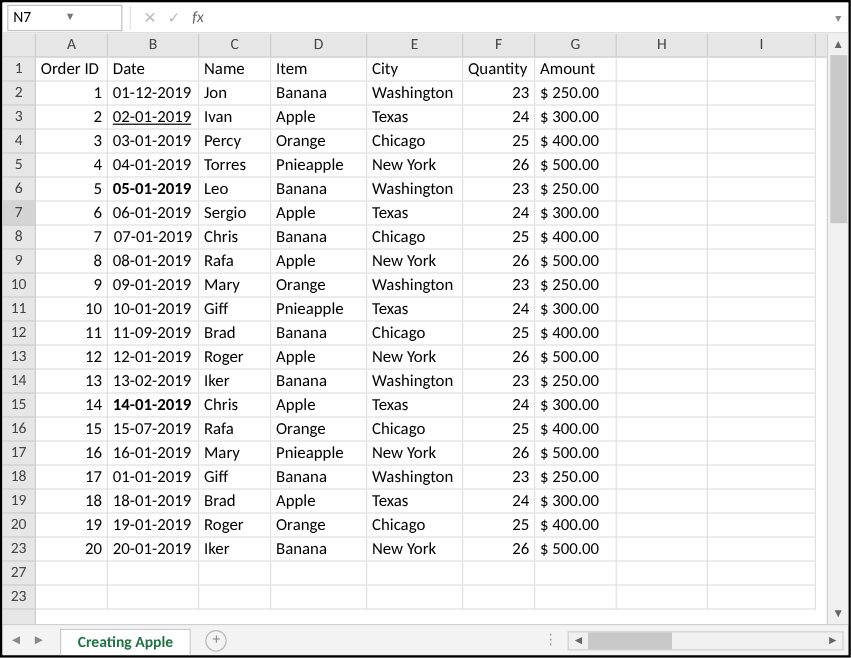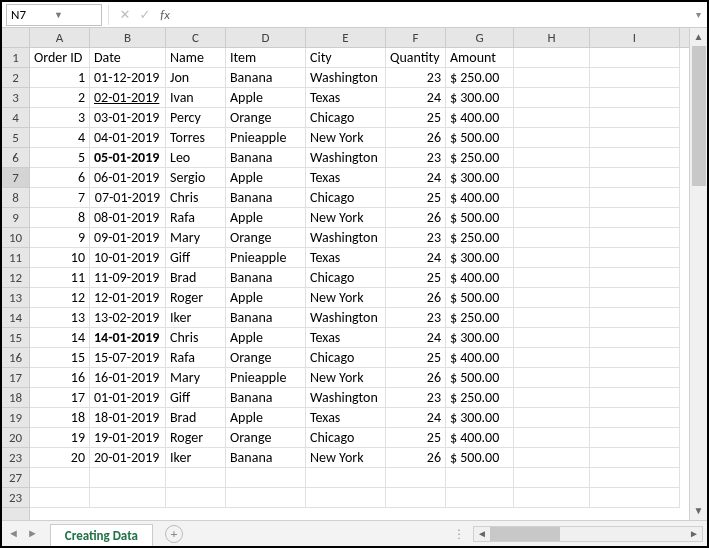--- a/index.html
+++ b/index.html
@@ -460,21 +460,21 @@
     <div class="thumb"></div>
     <div class="arrow" style="position:absolute;bottom:0;width:100%;">▼</div>
   </div>
 </div>
 
 <div class="sheet-bar">
   <div class="nav-btns">
     <span>◄</span>
     <span>►</span>
   </div>
-  <div class="tab">Creating Data</div>
+  <div class="tab">Creating Apple</div>
   <div class="add-sheet">+</div>
   <div class="hscroll-area">
     <span class="dots">⋮</span>
     <div class="hscroll">
       <div class="harrow">◄</div>
       <div class="htrack">
           <div class="hthumb"></div>
         </div>
       <div class="harrow">►</div>
     </div>

